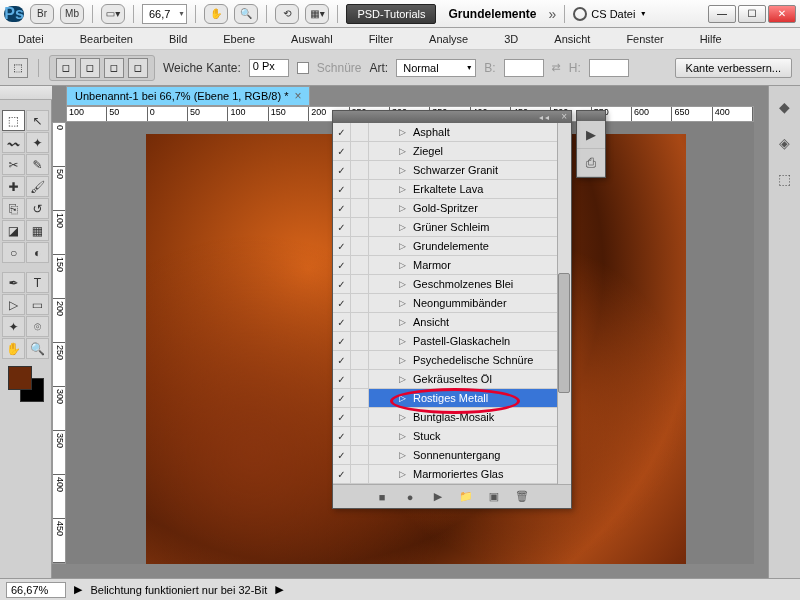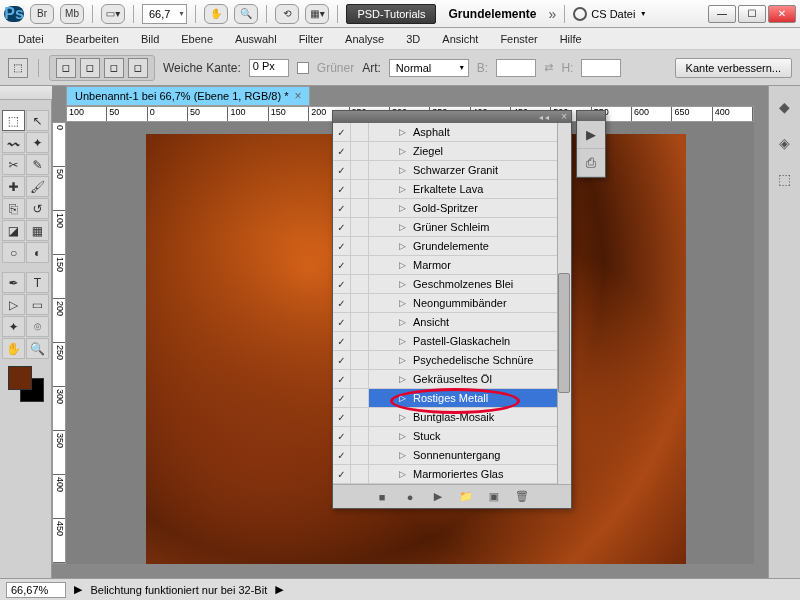--- a/index.html
+++ b/index.html
@@ -10,21 +10,21 @@
 .tb-sep{width:1px;height:18px;background:#aaa;margin:0 2px}
 .tb-dd{height:20px;background:#fff;border:1px solid #999;padding:0 16px 0 6px;display:flex;align-items:center;position:relative;font-size:11px}
 .tb-dd::after{content:"▾";position:absolute;right:3px;font-size:8px;color:#555}
 .tb-dark{background:linear-gradient(#5a5a5a,#3a3a3a);color:#fff;padding:0 10px;height:20px;display:flex;align-items:center;border-radius:2px;border:1px solid #222}
 .tb-text{padding:0 6px;font-weight:bold;font-size:12px}
 .cslive{display:flex;align-items:center;gap:4px;font-size:11px}
 .cslive-icon{width:14px;height:14px;border:2px solid #555;border-radius:50%}
 .winbtns{display:flex;gap:2px;margin-left:auto}
 .winbtn{width:28px;height:18px;background:linear-gradient(#fff,#ddd);border:1px solid #888;border-radius:2px;display:flex;align-items:center;justify-content:center;font-size:10px}
 .winbtn.close{background:linear-gradient(#f88,#d33);color:#fff}
-.menubar{height:22px;background:#ededed;border-bottom:1px solid #ccc;display:flex;align-items:center;padding:0 8px;gap:2px}
+.menubar{height:22px;background:#ededed;border-bottom:1px solid #ccc;display:flex;align-items:center;padding:0 8px;gap:16px}
 .menuitem{padding:3px 10px;font-size:11px;color:#222}
 .optbar{height:36px;background:#d6d6d6;border-bottom:1px solid #999;display:flex;align-items:center;padding:0 8px;gap:8px}
 .opt-group{display:flex;align-items:center;gap:4px;padding:2px 6px;background:#ccc;border:1px solid #aaa;border-radius:3px}
 .opt-icon{width:20px;height:20px;border:1px solid #888;background:#ddd;display:flex;align-items:center;justify-content:center;font-size:10px}
 .opt-label{font-size:12px;color:#333}
 .opt-input{width:40px;height:18px;background:#fff;border:1px solid #999;padding:0 3px;font-size:11px}
 .opt-check{width:12px;height:12px;background:#fff;border:1px solid #888}
 .opt-dd{height:18px;background:#fff;border:1px solid #999;padding:0 20px 0 6px;display:flex;align-items:center;position:relative;min-width:80px}
 .opt-dd::after{content:"▾";position:absolute;right:4px;font-size:8px}
 .opt-btn{height:20px;padding:0 10px;background:linear-gradient(#f8f8f8,#ddd);border:1px solid #999;border-radius:2px;display:flex;align-items:center;font-size:11px}
@@ -140,21 +140,21 @@
   <div class="tb-sep"></div>
   <div class="opt-group">
     <div class="opt-icon">◻</div>
     <div class="opt-icon">◻</div>
     <div class="opt-icon">◻</div>
     <div class="opt-icon">◻</div>
   </div>
   <span class="opt-label">Weiche Kante:</span>
   <div class="opt-input">0 Px</div>
   <div class="opt-check"></div>
-  <span class="opt-label opt-dis">Grüner</span>
+  <span class="opt-label opt-dis">Schnüre</span>
   <span class="opt-label">Art:</span>
   <div class="opt-dd">
       <span>Normal</span>
     </div>
   <span class="opt-label opt-dis">B:</span>
   <div class="opt-input opt-dis"></div>
   <span class="opt-dis">⇄</span>
   <span class="opt-label opt-dis">H:</span>
   <div class="opt-input opt-dis"></div>
   <div style="flex:1"></div>

